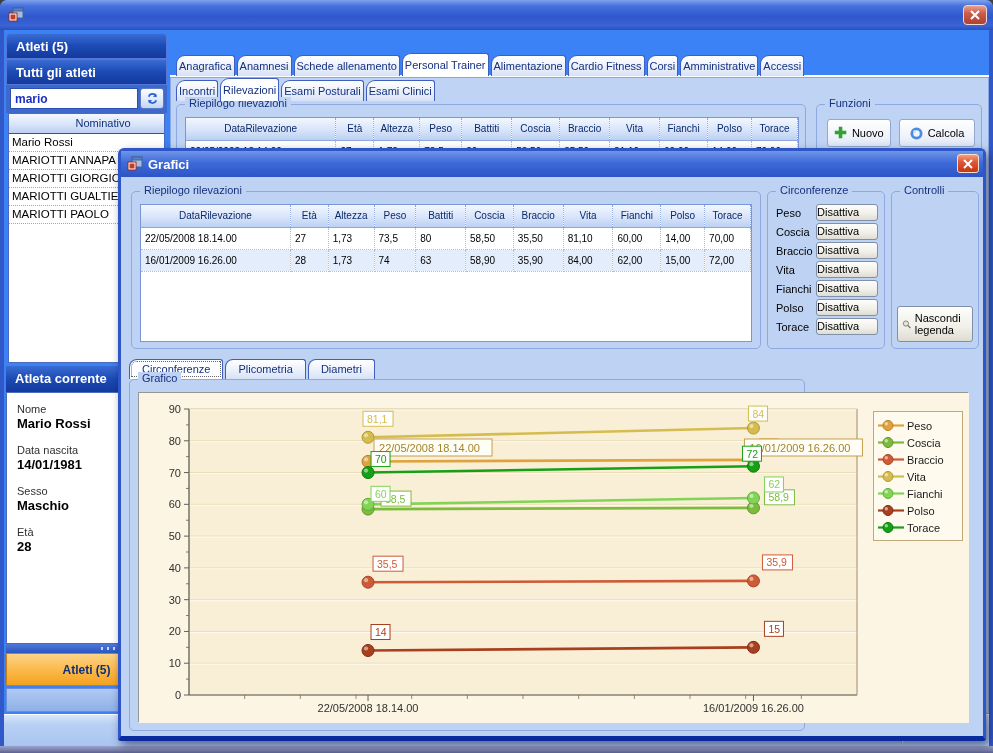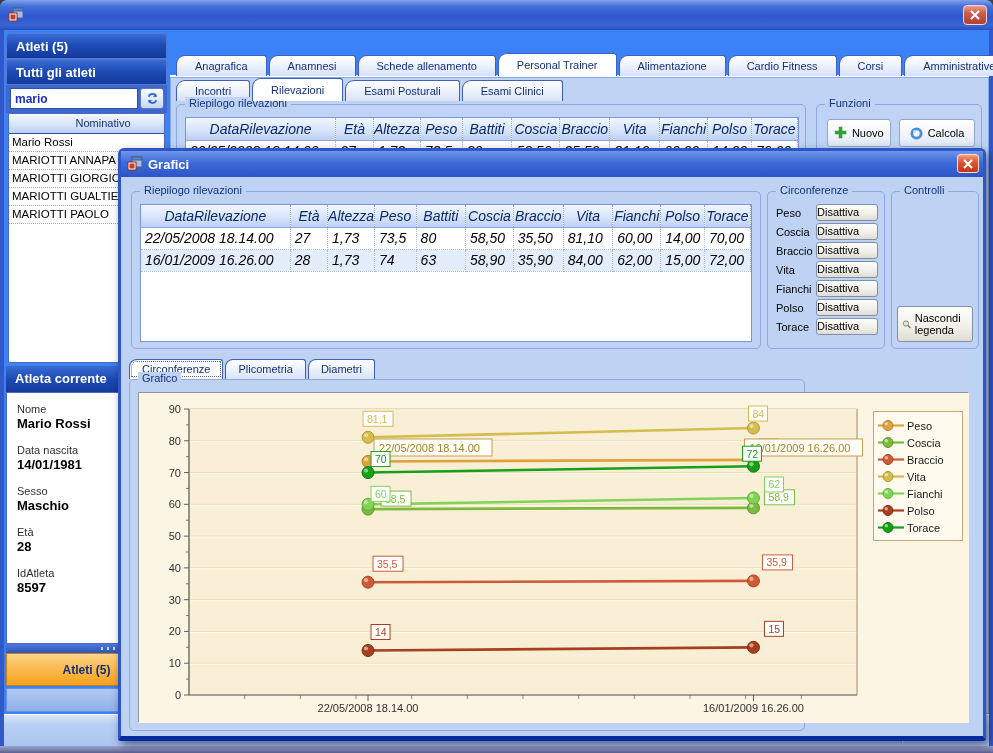--- a/index.html
+++ b/index.html
@@ -63,39 +63,39 @@
   .sb-subpanel { position:absolute; left:6px; top:688px; width:161px; height:24px;
     background:linear-gradient(180deg,#AFC9F2 0%,#8FB0E8 100%); border:1px solid #6A8ED8; }
 
   
   .content-bg { position:absolute; left:170px; top:77px; right:4px; bottom:39px;
     background:#BFD4F4; border:1px solid #89A8E0; }
   .white-band { position:absolute; left:170px; top:75px; right:4px; height:4px; background:#FDFEFF; }
   .tabrow { position:absolute; display:flex; gap:2px; }
   #mainTabs { left:176px; top:55px; }
   #subTabs  { left:176px; top:80px; }
-  .xtab { height:21px; line-height:20px; padding:0 18px; color:#15307E;
+  .xtab { height:21px; line-height:20px; padding:0 2px; color:#15307E;
     background:linear-gradient(180deg,#FFFFFF 0%,#EAF0FB 55%,#D8E2F6 100%);
     border:1px solid #3E5EC0; border-bottom:none; border-radius:9px 3px 0 0; white-space:nowrap; }
   .xtab.active { background:#FFFFFF; height:23px; margin-top:-2px; line-height:23px; z-index:2; }
   #subTabs .xtab.active { background:#FDFEFF; }
   .groupbox { position:absolute; border:1px solid #8FA8DF; border-radius:5px; }
   .gb-label { position:absolute; top:-8px; left:8px; padding:0 4px; color:#15307E; font-size:11px; }
   .gb-main .gb-label { background:#BFD4F4; }
   #grpRiepMain { left:176px; top:104px; width:630px; height:230px; }
   #grpFunz { left:816px; top:104px; width:166px; height:60px; }
   .toolbtn { position:absolute; top:14px; height:28px; border:1px solid #93A8CE; border-radius:3px;
     background:linear-gradient(180deg,#FFFFFF 0%,#F0F3FA 60%,#DDE6F6 100%);
     display:flex; align-items:center; justify-content:center; gap:5px; font-size:11px; }
   #btnNuovo { left:10px; width:64px; }
   #btnCalcola { left:82px; width:76px; }
   .plus-ico { color:#2FA32F; font-weight:bold; font-size:15px; line-height:10px; }
 
   
-  .xp-table { border-collapse:collapse; table-layout:fixed; background:#fff; font-size:14px;font-style:italic; }
+  .xp-table { border-collapse:collapse; table-layout:fixed; background:#fff; font-size:10px; }
   .xp-table th { height:22px; font-weight:normal; color:#0A2A6A; overflow:hidden; white-space:nowrap;
     background:linear-gradient(180deg,#F2F7FE 0%,#D8E4FA 55%,#BCD0F2 100%);
     border-right:1px dotted #8FA8DC; border-bottom:1px solid #8FA8DC; text-align:center; }
   .xp-table td { height:22px; padding-left:4px; overflow:hidden; white-space:nowrap;
     border-right:1px dotted #A8C0E8; border-bottom:1px dotted #A8C0E8; }
   .xp-table tr.alt td { background:#E4EDFB; }
   .table-frame { position:absolute; background:#fff; border:1px solid #7A96D8; overflow:hidden; }
 
   
   .dialog { position:absolute; left:118px; top:148px; width:868px; height:593px; z-index:10;
@@ -187,24 +187,20 @@
         <div class="cur-label">Data nascita</div>
         <div class="cur-value">14/01/1981</div>
       </div>
       <div class="cur-field">
         <div class="cur-label">Sesso</div>
         <div class="cur-value">Maschio</div>
       </div>
       <div class="cur-field">
         <div class="cur-label">Età</div>
         <div class="cur-value">28</div>
-      </div>
-      <div class="cur-field">
-        <div class="cur-label">IdAtleta</div>
-        <div class="cur-value">8597</div>
       </div>
     </div>
   <div class="splitter">
       <div class="grip"></div>
     </div>
   <div class="orange-btn">Atleti  (5)</div>
   <div class="sb-subpanel"></div>
 
   <div class="white-band"></div>
   <div class="content-bg"></div>

